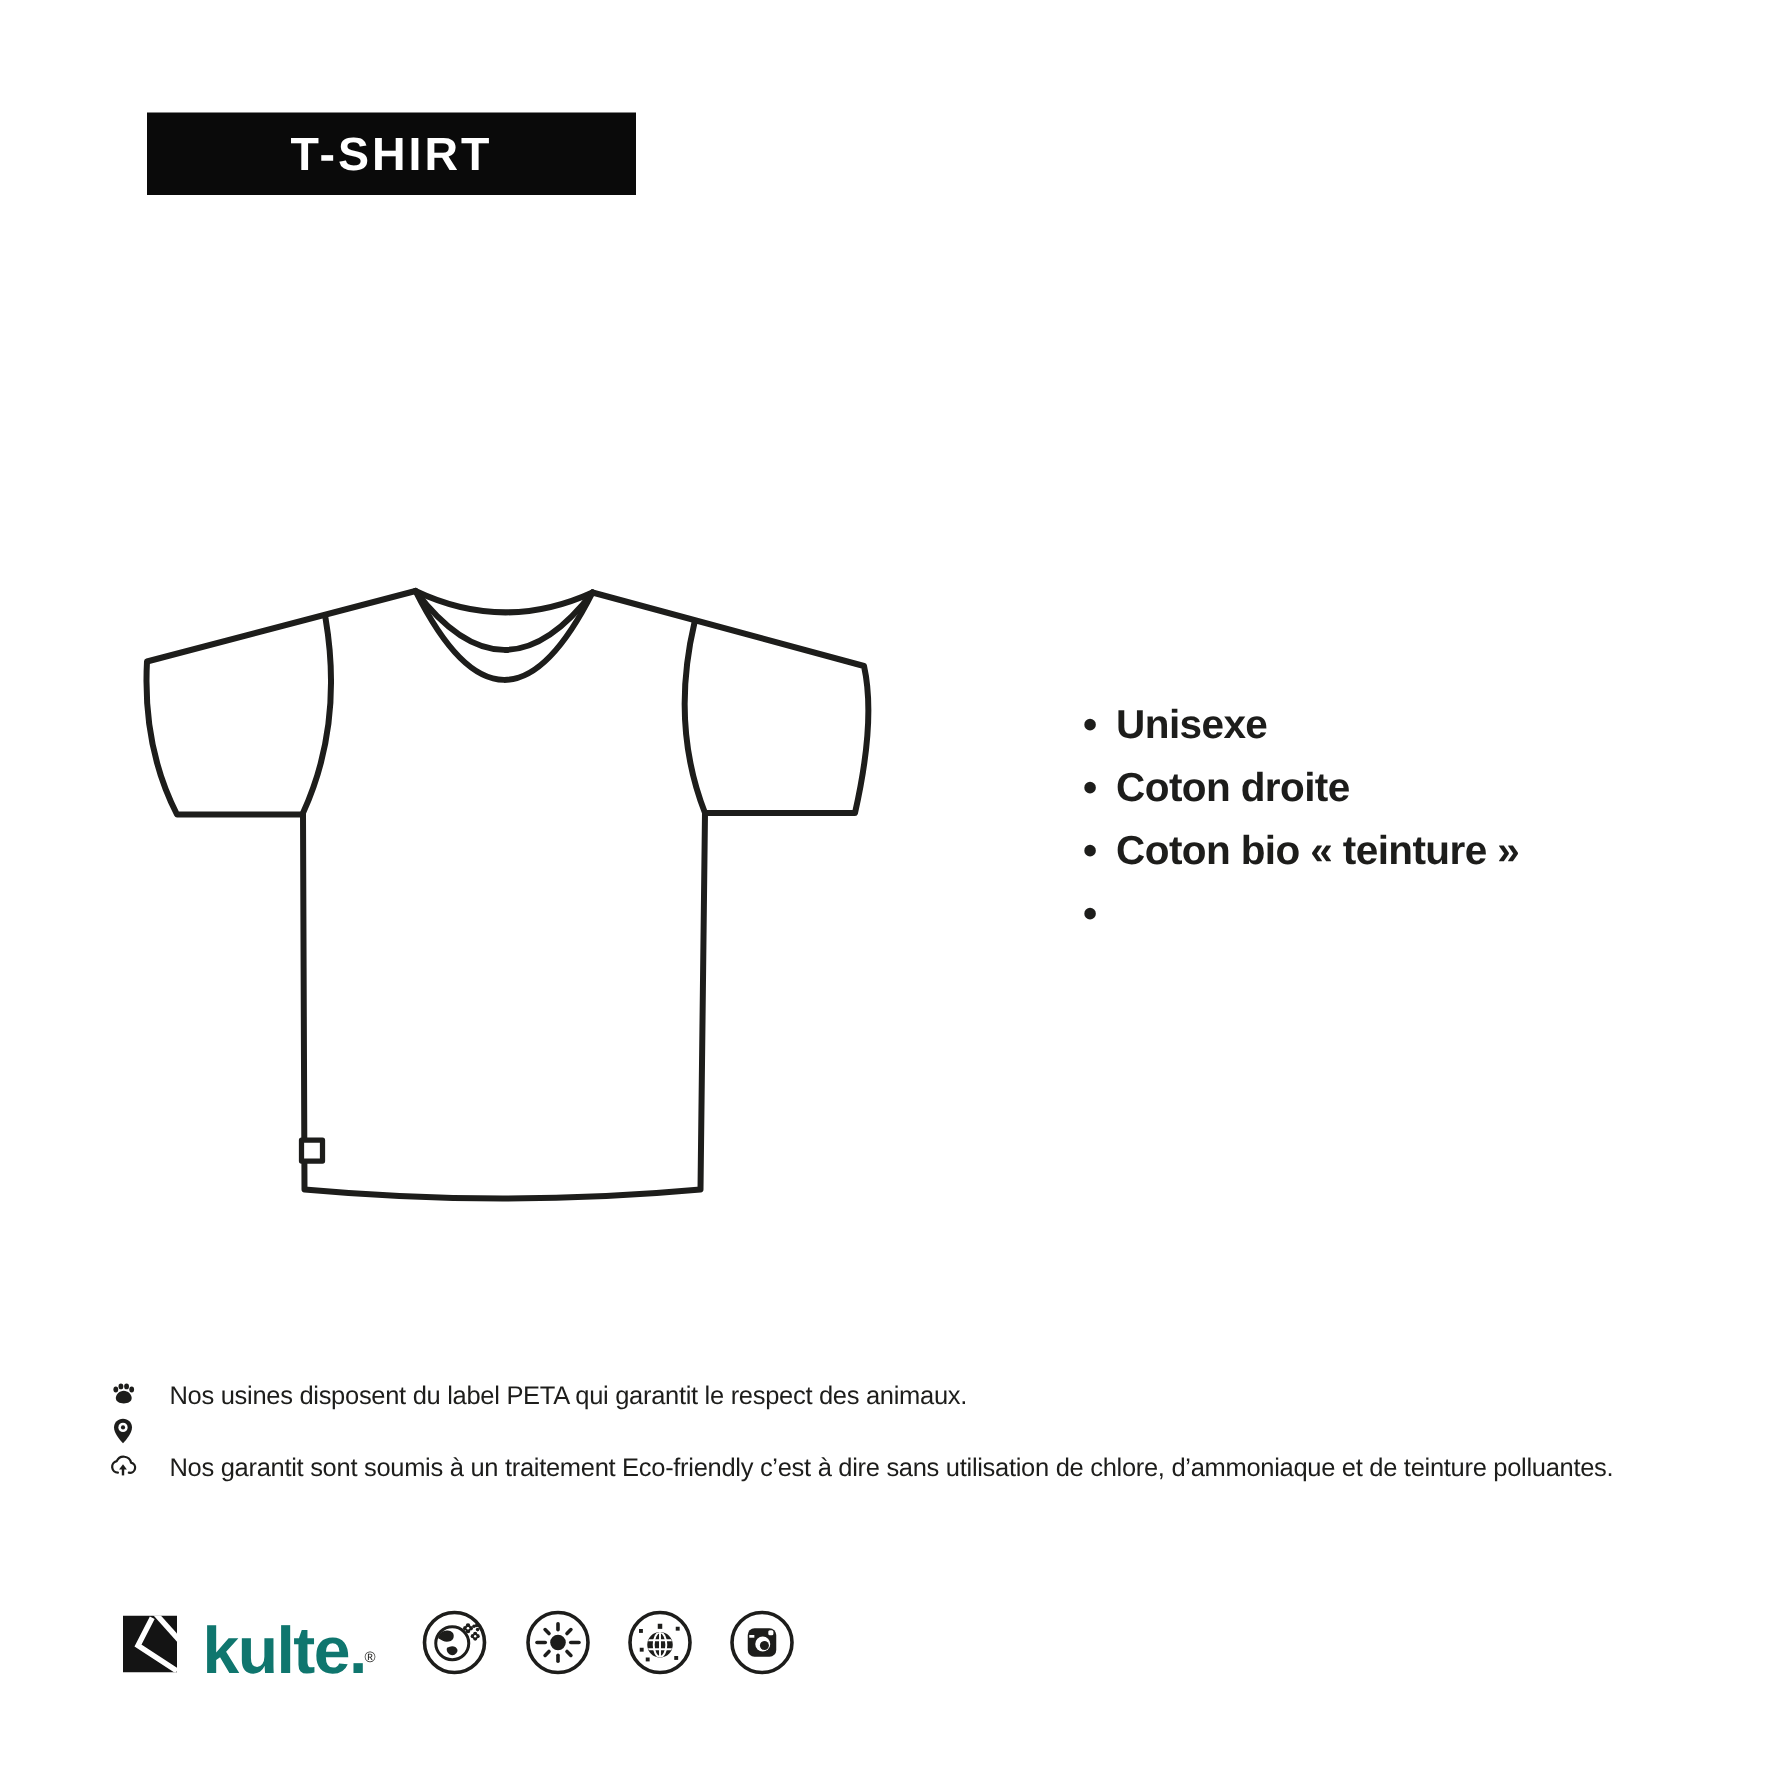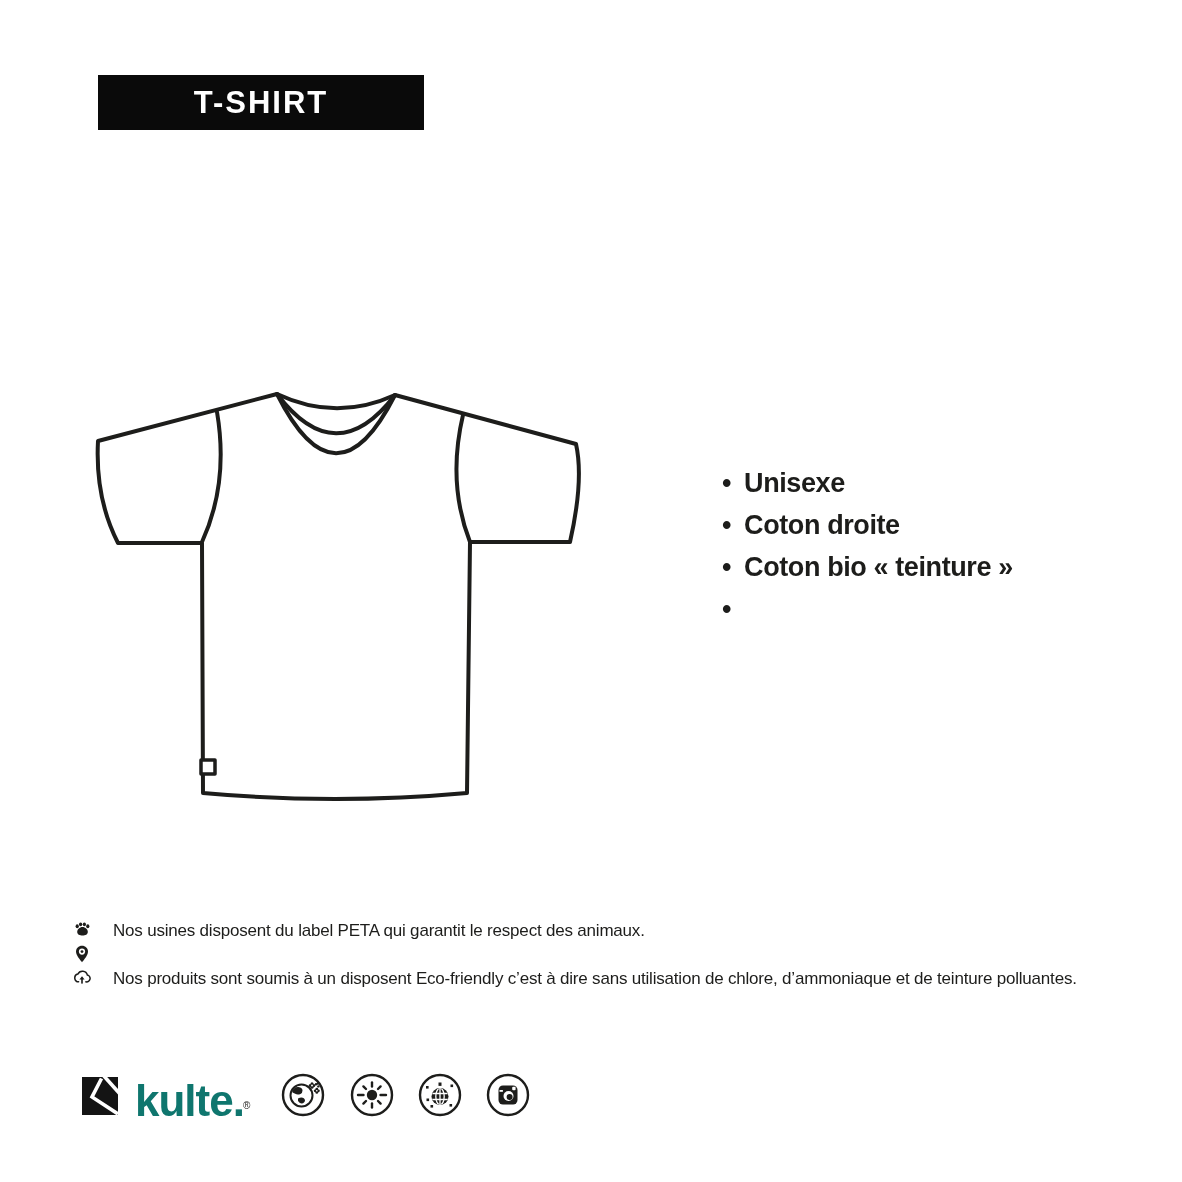--- a/index.html
+++ b/index.html
@@ -172,21 +172,21 @@
       </span>
     </div>
     <div class="note-row">
       <span class="note-icon">
         <svg width="18" height="16" viewBox="0 0 18 16" fill="none">
           <path stroke="#1d1d1b" stroke-width="1.5" stroke-linecap="round" d="M5.6,12.8 A3.9,3.9 0 0 1 4.8,5.1 A5.1,5.1 0 0 1 14.4,6.1 A3.3,3.3 0 0 1 12.9,12.8"></path>
           <path fill="#1d1d1b" d="M9,7.2 L11.6,10.6 L6.4,10.6 Z"></path>
           <rect x="8.2" y="10" width="1.6" height="4.6" fill="#1d1d1b"></rect>
         </svg>
       </span>
-      <span>Nos produits sont soumis à un disposent Eco-friendly c’est à dire sans utilisation de chlore, d’ammoniaque et de teinture polluantes.</span>
+      <span>Nos garantit sont soumis à un traitement Eco-friendly c’est à dire sans utilisation de chlore, d’ammoniaque et de teinture polluantes.</span>
     </div>
   </div>
 
   <svg class="logo-mark" width="36" height="38" viewBox="0 0 36 38">
     <rect width="36" height="38" fill="#141414"></rect>
     <g stroke="#ffffff" stroke-width="3.6" fill="none">
       <path d="M21,-2 L38,17"></path>
       <path d="M19.5,1.5 L10,20 L36,37"></path>
     </g>
   </svg>

